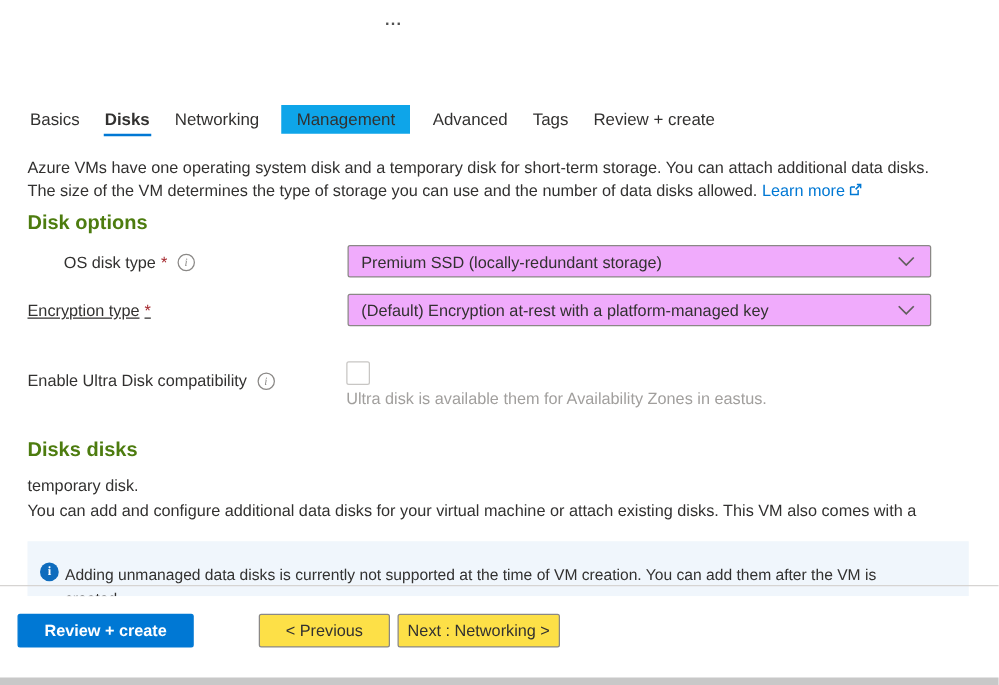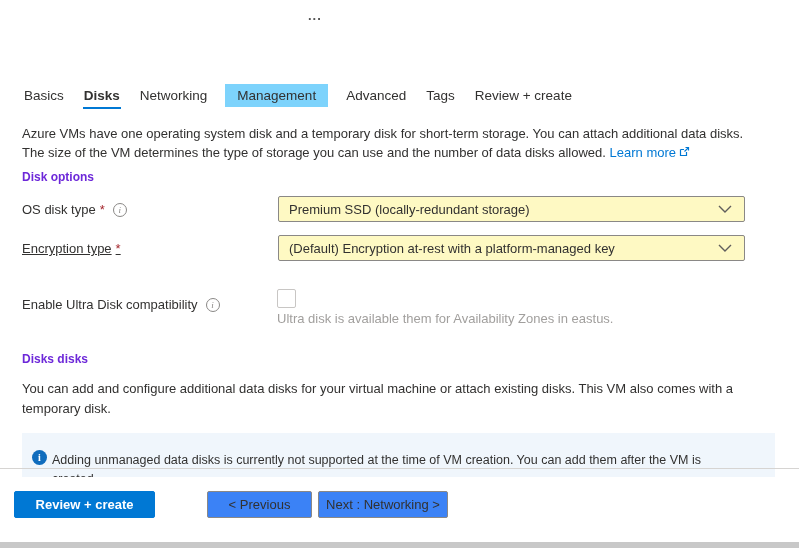--- a/index.html
+++ b/index.html
@@ -9,41 +9,41 @@
     background:#fff; font-family:"Liberation Sans", sans-serif; color:var(--text, #323130);
   }
   .content { position:absolute; left:0; top:0; width:799px; height:477px; overflow:hidden; background:#fff; }
 
   .page-title { position:absolute; left:14px; top:2px; font-size:21px; font-weight:700; color:#262626; }
   .more-dots { position:absolute; left:308px; top:8px; font-size:13px; font-weight:700; color:#515151; letter-spacing:1px; cursor:pointer; }
 
   .tabs { position:absolute; left:22px; top:82px; display:flex; align-items:center; gap:16px; height:27px; }
   .tab { position:relative; padding:4px 2px; font-size:13.5px; color:#323130; cursor:pointer; white-space:nowrap; }
   .tab.active { font-weight:700; }
-  .tab.highlight { background:#7dd3fc; padding:4px 12px; }
+  .tab.highlight { background:#0ea5e9; padding:4px 12px; }
   .tab-underline { position:absolute; left:1px; right:1px; bottom:-2px; height:2px; background:var(--accent, #0078d4); }
 
   .intro { position:absolute; left:22px; top:124px; width:772px; font-size:13px; line-height:19px; color:#323130; }
   .link { color:var(--accent, #0078d4); text-decoration:none; cursor:pointer; }
   .ext-icon { display:inline-block; margin-left:3px; }
 
-  .section-h { position:absolute; left:22px; font-size:12px; font-weight:700; color:#6d28d9; }
+  .section-h { position:absolute; left:22px; font-size:16px; font-weight:700; color:#4d7c0f; }
   .h-disk-options { top:170px; }
   .h-data-disks { top:352px; }
 
   .field-label { position:absolute; left:22px; font-size:13px; color:#323130; display:flex; align-items:center; }
   .req { color:var(--required, #a4262c); margin-left:4px; }
   .tip-icon {
     display:inline-flex; align-items:center; justify-content:center;
     width:14px; height:14px; margin-left:8px; border:1px solid #8a8886; border-radius:50%;
     font-size:9px; font-style:italic; font-family:"Liberation Serif", serif; color:#8a8886; cursor:pointer;
   }
   .dropdown {
     position:absolute; left:278px; width:467px; height:26px;
-    border:1px solid #8a8886; border-radius:2px; background:#fef9c3;
+    border:1px solid #8a8886; border-radius:2px; background:#f0abfc;
     display:flex; align-items:center; justify-content:space-between;
     padding:0 12px 0 10px; font-size:13px; color:#323130; cursor:pointer;
   }
   .dd-os { top:196px; } .dd-enc { top:235px; }
   .chevron { display:flex; align-items:center; }
 
   .checkbox {
     position:absolute; left:277px; top:289px; width:19px; height:19px;
     border:1px solid #c8c6c4; border-radius:2px; background:#fff; cursor:pointer;
   }
@@ -60,21 +60,21 @@
     position:absolute; left:10px; top:17px; width:15px; height:15px; border-radius:50%;
     background:var(--info-icon, #0f6cbd); color:#fff; display:flex; align-items:center; justify-content:center;
     font-size:10px; font-weight:700; font-family:"Liberation Serif", serif;
   }
 
   .separator { position:absolute; left:0; top:468px; width:799px; height:1px; background:#d6d4d2; z-index:3; }
   .footer { position:absolute; left:0; top:477px; width:799px; height:65px; background:#fff; z-index:2; }
   .btn { position:absolute; top:14px; height:27px; font-size:13px; border-radius:2px;
          display:flex; align-items:center; justify-content:center; cursor:pointer; font-family:"Liberation Sans", sans-serif; }
   .btn-primary { left:14px; width:141px; background:var(--accent, #0078d4); color:#fff; font-weight:700; border:1px solid var(--accent, #0078d4); }
-  .btn-secondary { background:#3b82f6; color:#323130; border:1px solid #8a8886; }
+  .btn-secondary { background:#fde047; color:#323130; border:1px solid #8a8886; }
   .btn-prev { left:207px; width:105px; }
   .btn-next { left:318px; width:130px; }
 
   .hscrollbar { position:absolute; left:0; bottom:0; width:799px; height:6px; background:#c8c8c8; z-index:4; }
 </style>
 </head>
 <body>
 
 <div class="screen">
   <div class="content">
@@ -100,21 +100,21 @@
         <span>The size of the VM determines the type of storage you can use and the number of data disks allowed.</span>
         <a class="link"><span>Learn more</span><span class="ext-icon"><svg width="11" height="11" viewBox="0 0 11 11">
                 <path d="M1.5 3.5 H5 M1.5 3.5 V9.5 H7.5 V6" fill="none" stroke="#0078d4" stroke-width="1.2"></path>
                 <path d="M6.5 1.5 H9.5 V4.5 M9.2 1.8 L5.5 5.5" fill="none" stroke="#0078d4" stroke-width="1.2"></path>
               </svg></span></a>
       </div>
     </div>
 
     <h2 class="section-h h-disk-options">Disk options</h2>
 
-    <div class="field-label" style="top:202px;">
+    <div class="field-label" style="top:202px;margin-left:29px;">
       <span>OS disk type</span>
       <span class="req">*</span>
       <span class="tip-icon">i</span>
     </div>
     <div class="dropdown dd-os">
       <span>Premium SSD (locally-redundant storage)</span>
       <span class="chevron">
           <svg width="14" height="8" viewBox="0 0 14 8">
             <path d="M1 1 L7 7 L13 1" fill="none" stroke="#605e5c" stroke-width="1.4"></path>
           </svg>
@@ -136,22 +136,22 @@
 
     <div class="field-label" style="top:297px;">
       <span>Enable Ultra Disk compatibility</span>
       <span class="tip-icon">i</span>
     </div>
     <div class="checkbox"></div>
     <div class="helper">Ultra disk is available them for Availability Zones in eastus.</div>
 
     <h2 class="section-h h-data-disks">Disks disks</h2>
     <div class="para">
+      <div>temporary disk.</div>
       <div>You can add and configure additional data disks for your virtual machine or attach existing disks. This VM also comes with a</div>
-      <div>temporary disk.</div>
     </div>
 
     <div class="banner">
       <div class="banner-icon">i</div>
       <div>Adding unmanaged data disks is currently not supported at the time of VM creation. You can add them after the VM is</div>
       <div>created.</div>
     </div>
   </div>
 
   <div class="separator"></div>

